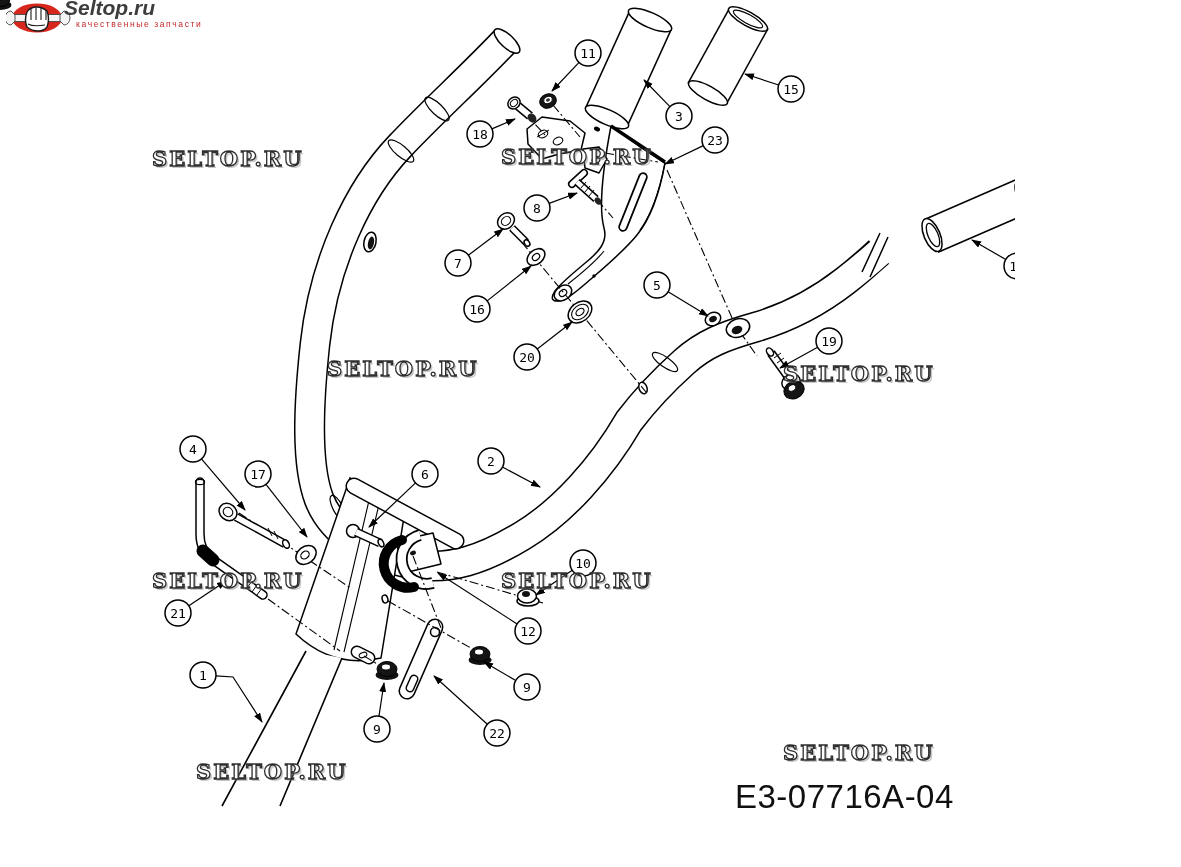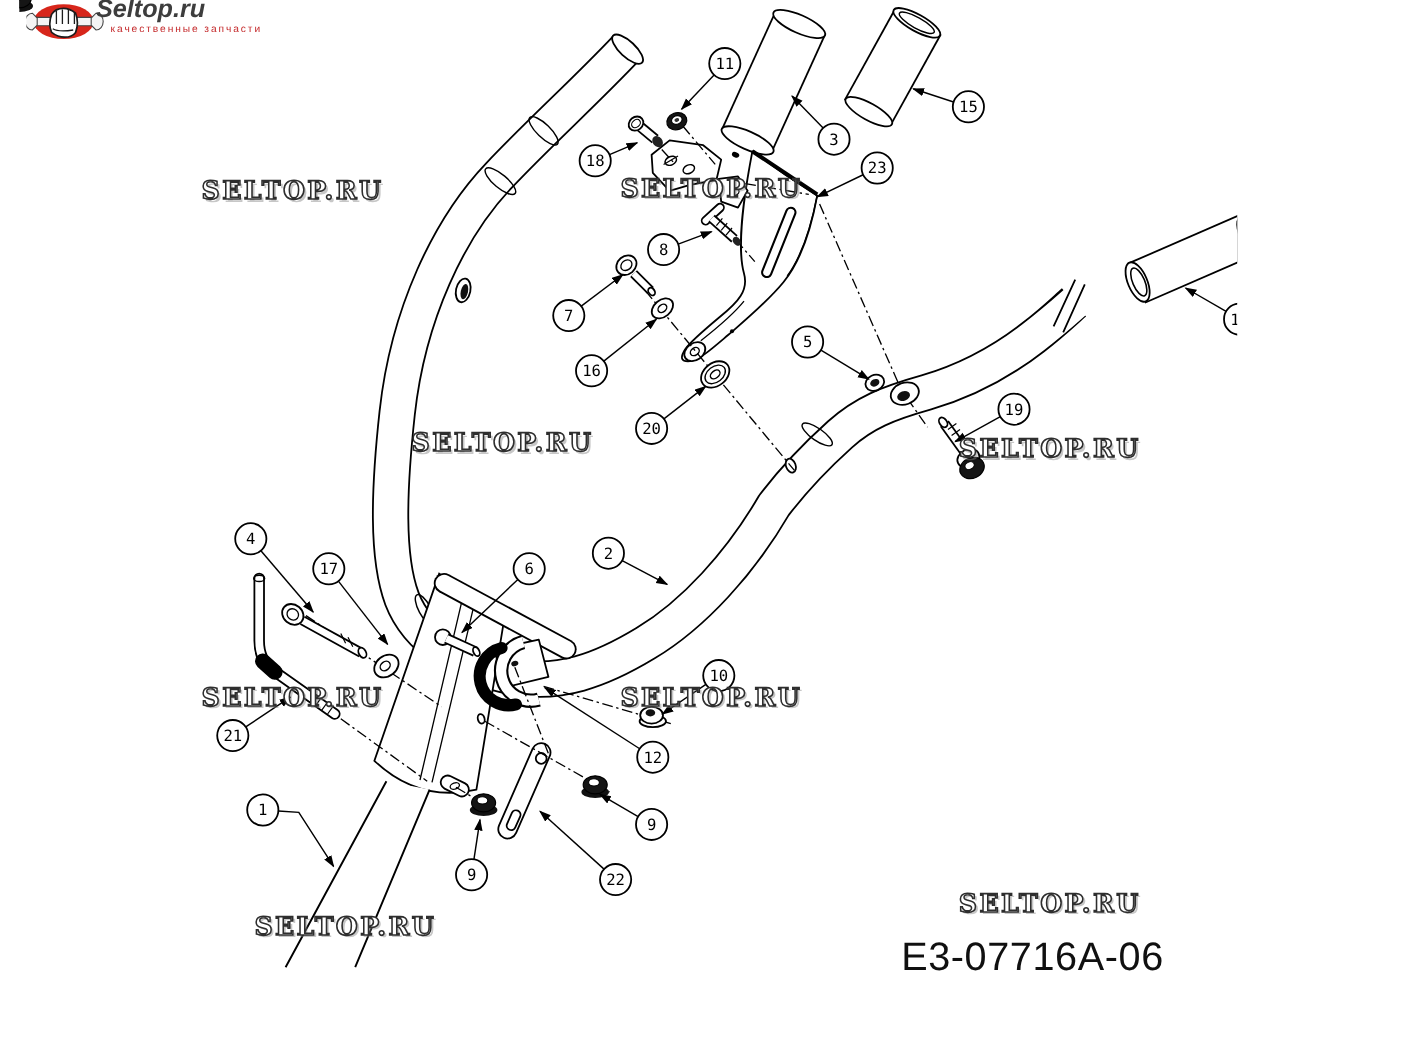--- a/index.html
+++ b/index.html
@@ -1,17 +1,17 @@
 <!DOCTYPE html>
 <html><head>
 <meta charset="utf-8">
 <style>
   html,body{margin:0;padding:0;background:#fff;}
   .canvas{position:relative;width:1015px;height:867px;background:#ffffff;overflow:hidden;
-          font-family:"Liberation Sans",sans-serif;margin-left:16px;}
+          font-family:"Liberation Sans",sans-serif;}
   .logo{position:absolute;left:6px;top:2px;width:260px;height:62px;}
   .logo-brand{position:absolute;left:58px;top:-6px;font-size:21px;font-weight:bold;font-style:italic;
               color:#3d3d3d;letter-spacing:0px;white-space:nowrap;}
   .logo-tagline{position:absolute;left:70px;top:17px;font-size:8.5px;font-weight:normal;color:#c4282a;
                 letter-spacing:1.6px;white-space:nowrap;}
   .wm{position:absolute;font-family:"DejaVu Serif",serif;font-weight:700;font-size:21px;
       letter-spacing:2px;color:#ffffff;-webkit-text-stroke:1.3px #2e2e2e;
       text-shadow:2px 2px 0 rgba(130,130,130,0.45);white-space:nowrap;z-index:30;}
   .part-number{position:absolute;left:735px;top:778px;font-size:33px;color:#101010;
                letter-spacing:0.5px;z-index:5;white-space:nowrap;}
@@ -385,14 +385,14 @@
       <div class="wm" style="left: 152px; top: 146px;">SELTOP.RU</div>
       <div class="wm" style="left: 501px; top: 144px;">SELTOP.RU</div>
       <div class="wm" style="left: 327px; top: 356px;">SELTOP.RU</div>
       <div class="wm" style="left: 783px; top: 361px;">SELTOP.RU</div>
       <div class="wm" style="left: 152px; top: 568px;">SELTOP.RU</div>
       <div class="wm" style="left: 501px; top: 568px;">SELTOP.RU</div>
       <div class="wm" style="left: 196px; top: 759px;">SELTOP.RU</div>
       <div class="wm" style="left: 783px; top: 740px;">SELTOP.RU</div>
     </div>
 
-  <div class="part-number">E3-07716A-06</div>
+  <div class="part-number">E3-07716A-04</div>
 </div>
 
 </body></html>

